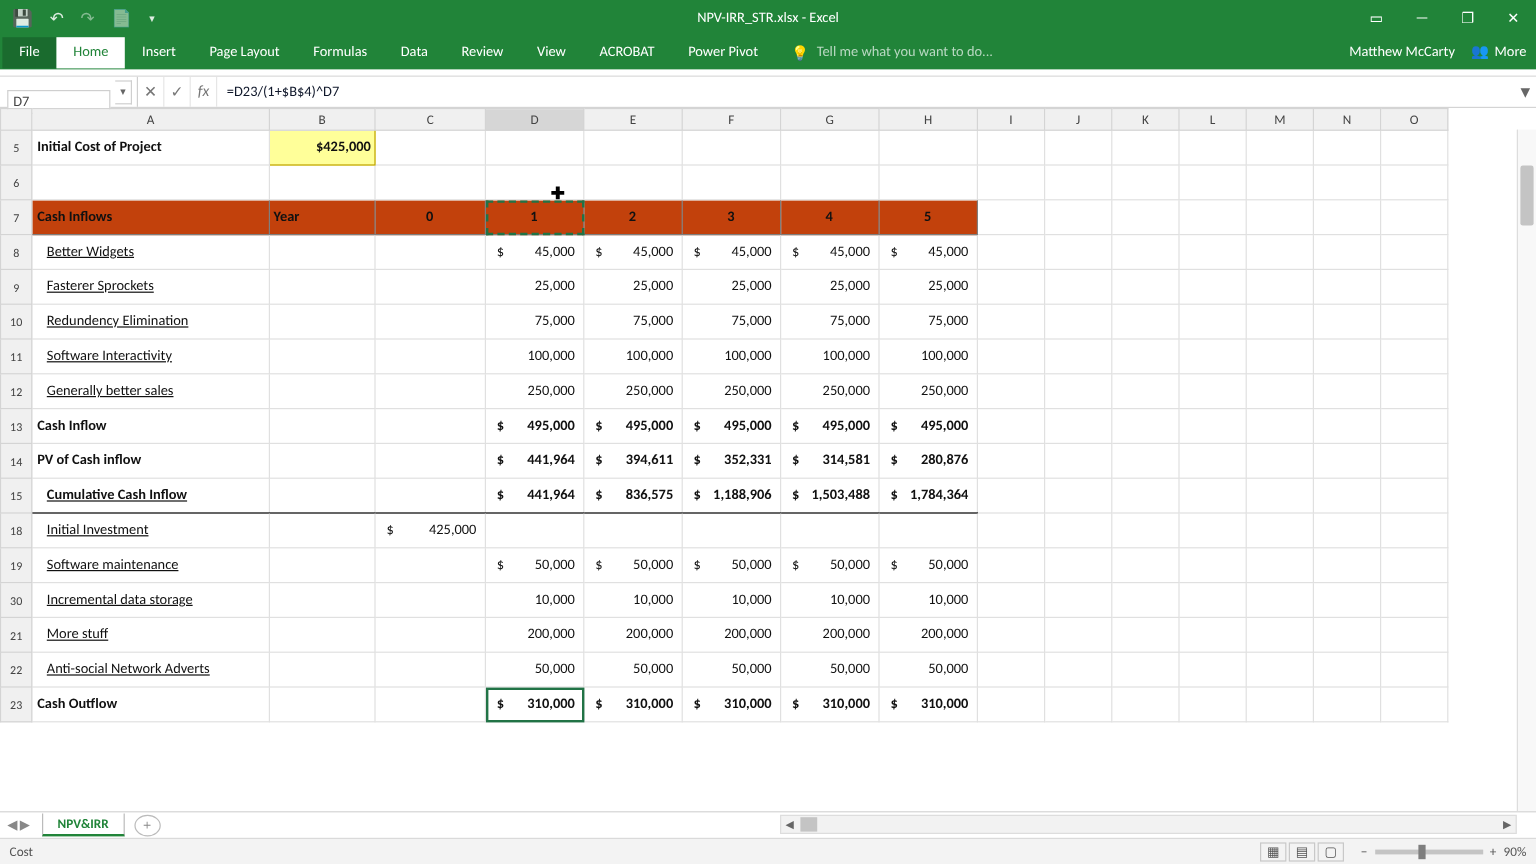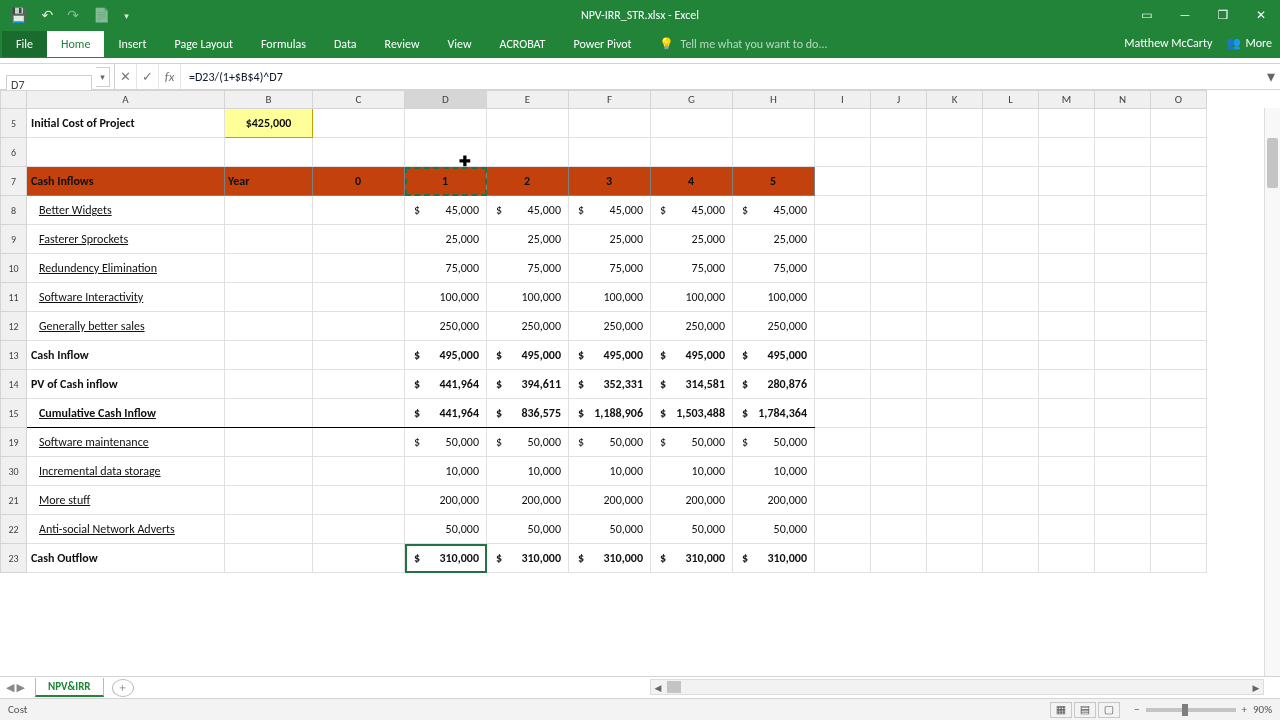--- a/index.html
+++ b/index.html
@@ -41,21 +41,21 @@
 .colhead th.active { background:#d6d6d6; }
 .rownum { background:#f0f0f0; border:1px solid #d4d4d4; font-size:10px; font-weight:400; color:#444; text-align:center; width:26px;}
 td { border:1px solid #e0e0e0; font-size:12px; height:29px; padding:0 3px; color:#111; vertical-align:middle;}
 .indent td.first { padding-left:12px;text-decoration:underline; }
 td.first { padding-left:4px; }
 .money { text-align:right; display:flex; justify-content:space-between; padding:0 4px 0 6px;}
 .money .sym { padding-right:4px;}
 .num { text-align:right; padding-right:4px;}
 .headerrow td { background:#c2410c; font-weight:700; border:1px solid #7f7f7f;}
 .headerrow .num { text-align:center; font-weight:700;}
-.yellow { background:#ffff99; font-weight:700; text-align:center;}
+.yellow { background:#ffff99; font-weight:700; text-align:right;}
 .bold td { font-weight:700; }
 
 .active-cell { outline:2px dashed #217346; outline-offset:-2px; background:#fff;}
 
 .vscroll { position:absolute; right:0; top:18px; bottom:0; width:16px; background:#f8f8f8; border-left:1px solid #ddd;}
 .vscroll .thumb { position:absolute; top:30px; left:2px; right:2px; height:50px; background:#c4c4c4; border-radius:2px;}
 
 
 .tabs-row { height:22px; background:#fff; border-top:1px solid #d4d4d4; display:flex; align-items:center; font-size:11px; position:relative;}
 .tabs-row .nav { display:flex; gap:2px; padding:0 6px; color:#888;}
@@ -506,20 +506,43 @@
           </td>
           <td></td>
           <td></td>
           <td></td>
           <td></td>
           <td></td>
           <td></td>
           <td></td>
         </tr>
         <tr class="indent">
+          <th class="rownum">18</th>
+          <td class="first">Initial Investment</td>
+          <td></td>
+          <td>
+            <div class="money">
+              <span class="sym">$</span>
+              <span>425,000</span>
+            </div>
+          </td>
+          <td></td>
+          <td></td>
+          <td></td>
+          <td></td>
+          <td></td>
+          <td></td>
+          <td></td>
+          <td></td>
+          <td></td>
+          <td></td>
+          <td></td>
+          <td></td>
+        </tr>
+        <tr class="indent">
           <th class="rownum">19</th>
           <td class="first">Software maintenance</td>
           <td></td>
           <td></td>
           <td>
             <div class="money">
               <span class="sym">$</span>
               <span>50,000</span>
             </div>
           </td>

